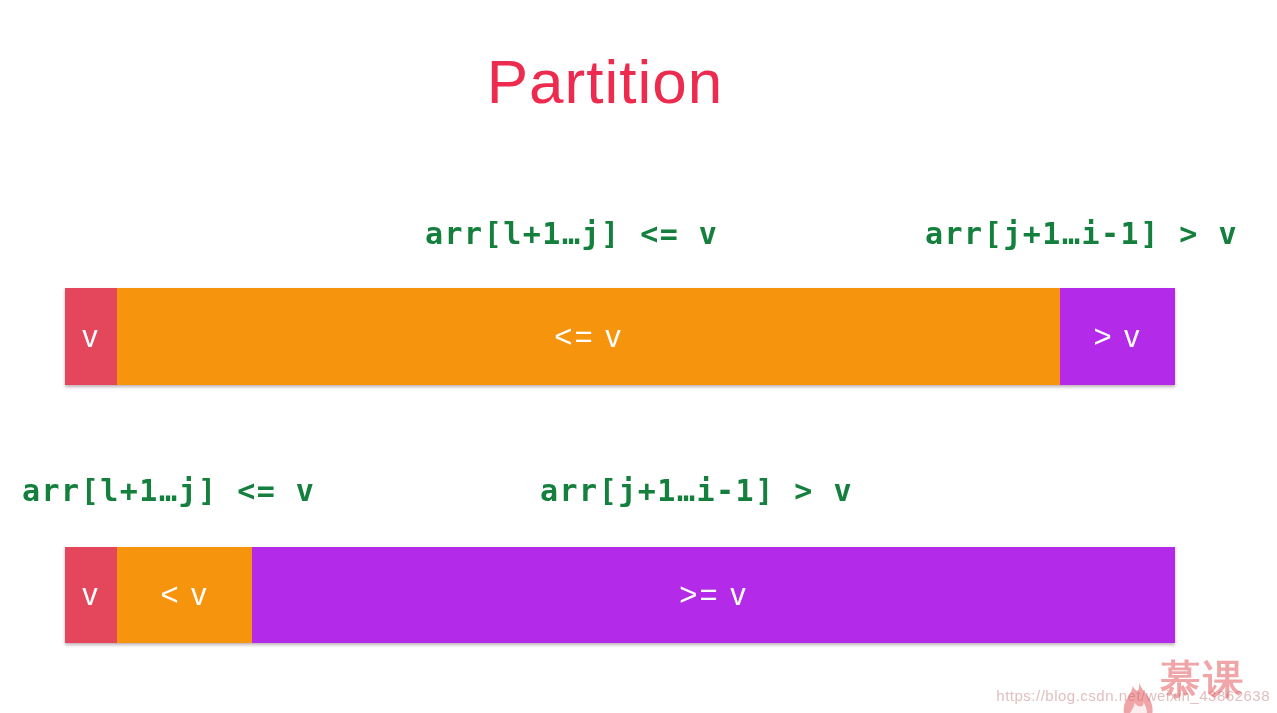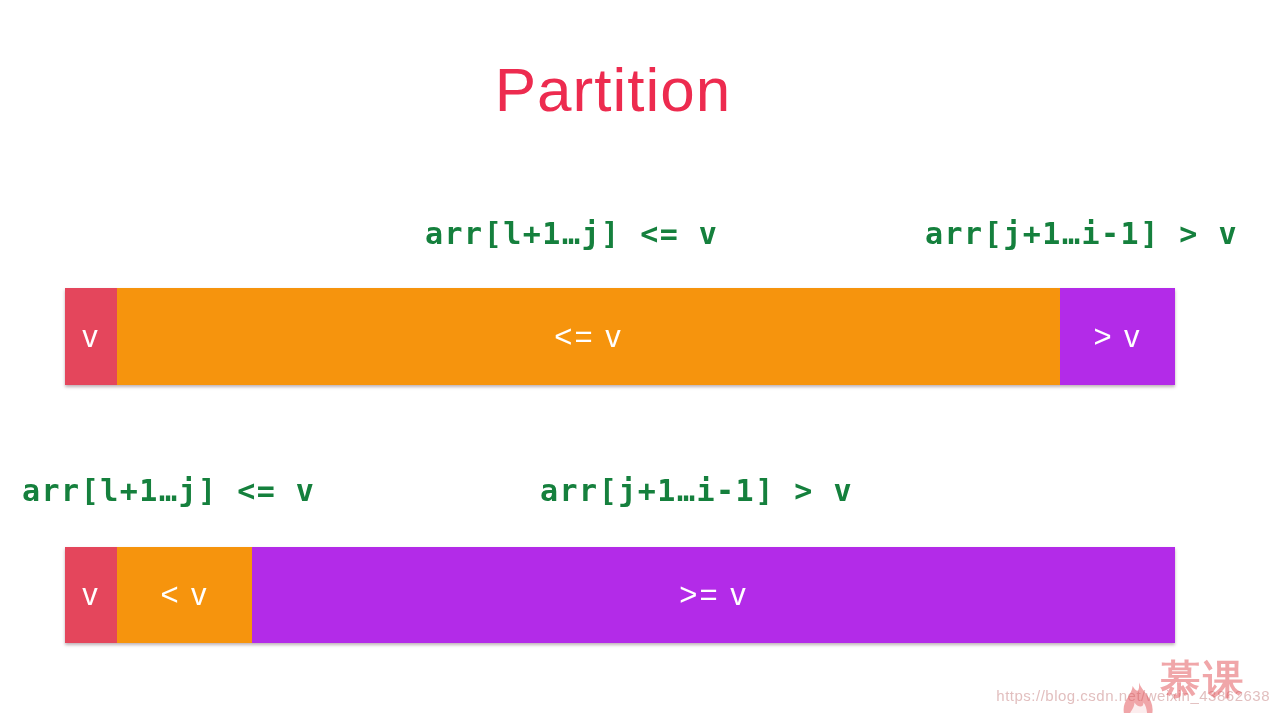--- a/index.html
+++ b/index.html
@@ -13,21 +13,21 @@
     height: 713px;
     overflow: hidden;
     background: #ffffff;
     font-family: "Liberation Sans", sans-serif;
   }
   .title {
     position: absolute;
     top: 46px;
     left: 0;
     width: 1210px;
-    margin: 8px;
+    margin: 0;
     text-align: center;
     font-size: 62px;
     font-weight: 400;
     color: #ED2B4F;
     letter-spacing: 1px;
   }
   .anno {
     position: absolute;
     font-family: "DejaVu Sans Mono", "Liberation Mono", monospace;
     font-weight: 700;

